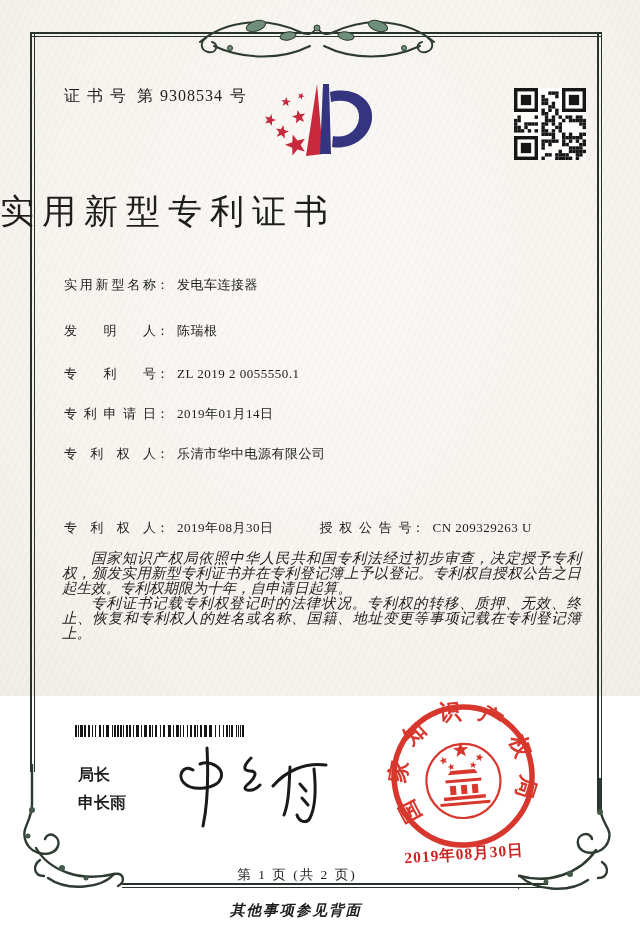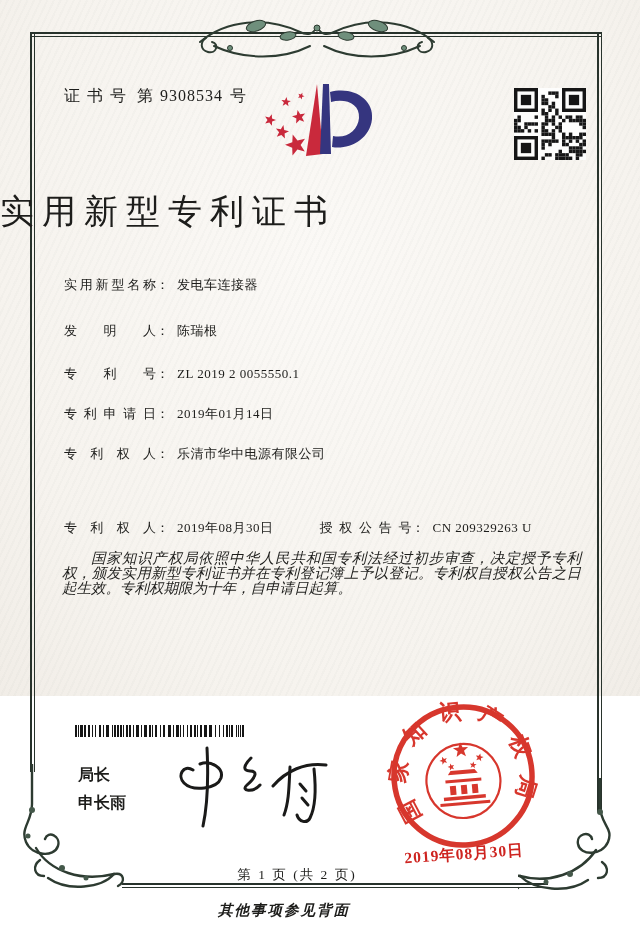--- a/index.html
+++ b/index.html
@@ -44,21 +44,21 @@
   .chief-name{position:absolute;left:78px;top:793px;font-size:16px;font-weight:600;
       font-family:"Liberation Sans","DejaVu Sans",sans-serif;}
   .signature{position:absolute;left:163px;top:736px;width:182px;height:102px;}
   .seal{position:absolute;left:386px;top:699px;width:154px;height:154px;
         transform:rotate(-5deg);opacity:0.93;}
   .seal-date{position:absolute;left:389px;top:844px;width:150px;text-align:center;
       font-size:15.5px;font-weight:600;letter-spacing:1px;color:#ce2420;
       transform:rotate(-4deg);white-space:nowrap;}
   .page-footer{position:absolute;left:297px;top:866px;transform:translateX(-50%);
       font-size:13.5px;letter-spacing:2px;white-space:nowrap;}
-  .back-note{position:absolute;left:284px;top:901px;transform:translateX(-50%);
+  .back-note{position:absolute;left:296px;top:901px;transform:translateX(-50%);
       font-size:14.5px;font-style:italic;font-weight:600;letter-spacing:2px;white-space:nowrap;}
 </style>
 </head>
 <body>
 
 <div class="canvas">
   <div class="texture"></div>
 
   <div class="dline-h frame-top"></div>
   <div class="dline-v frame-left"></div>
@@ -290,20 +290,21 @@
   </div>
   <div class="row" style="top:445px">
     <span class="flabel">专利权人</span><span class="colon">：</span><span class="fvalue">乐清市华中电源有限公司</span>
   </div>
   <div class="row" style="top:519px">
     <span class="flabel">专利权人</span><span class="colon">：</span><span class="fvalue">2019年08月30日</span><span class="grant2"></span><span class="flabel">授权公告号</span><span class="colon">：</span><span class="fvalue">CN 209329263 U</span>
   </div>
 
   <div class="body-text">
     <p>国家知识产权局依照中华人民共和国专利法经过初步审查，决定授予专利权，颁发实用新型专利证书并在专利登记簿上予以登记。专利权自授权公告之日起生效。专利权期限为十年，自申请日起算。</p>
+    <p>专利证书记载专利权登记时的法律状况。专利权的转移、质押、无效、终止、恢复和专利权人的姓名或名称、国籍、地址变更等事项记载在专利登记簿上。</p>
   </div>
 
   <svg class="barcode" viewBox="0 0 170 12" preserveAspectRatio="none">
     <g fill="#161616">
         <rect x="0" y="0" width="2" height="12"></rect>
         <rect x="3" y="0" width="1" height="12"></rect>
         <rect x="5" y="0" width="3" height="12"></rect>
         <rect x="9" y="0" width="2" height="12"></rect>
         <rect x="13" y="0" width="2" height="12"></rect>
         <rect x="17" y="0" width="1" height="12"></rect>

